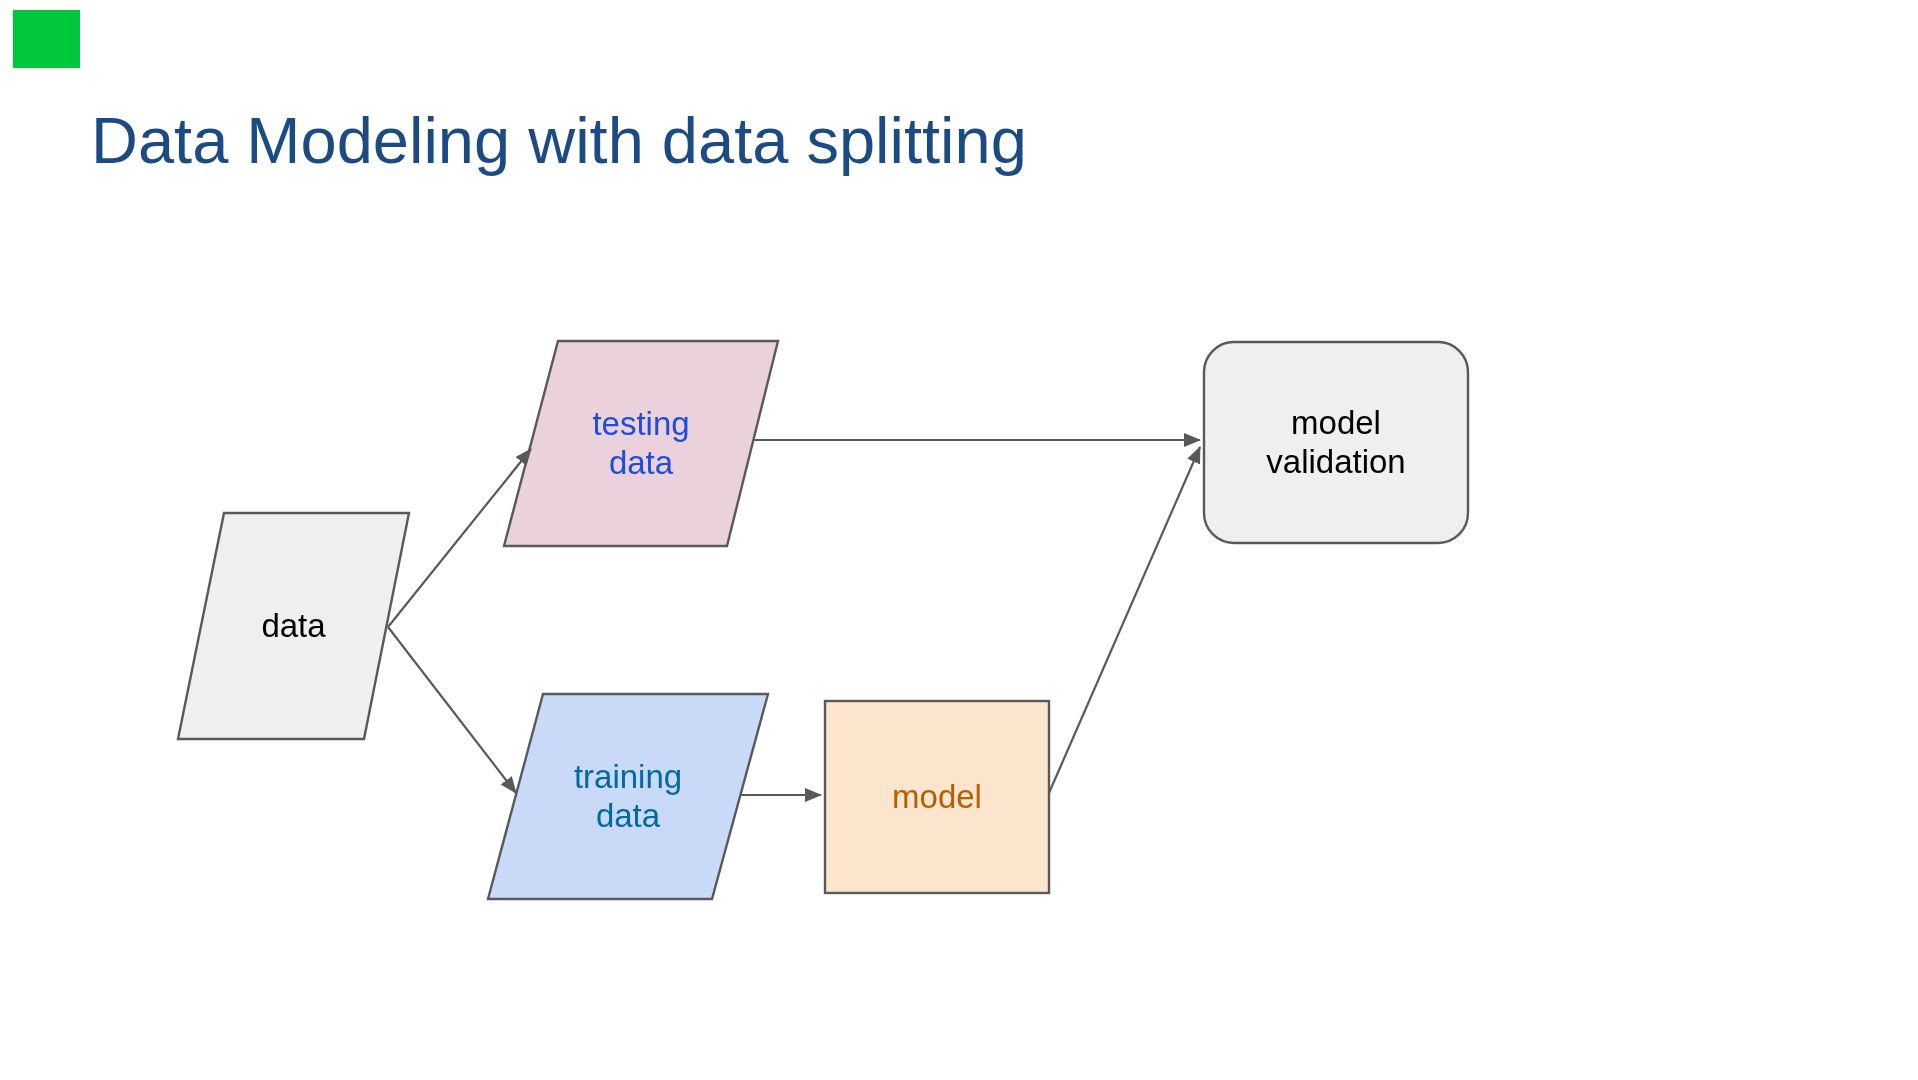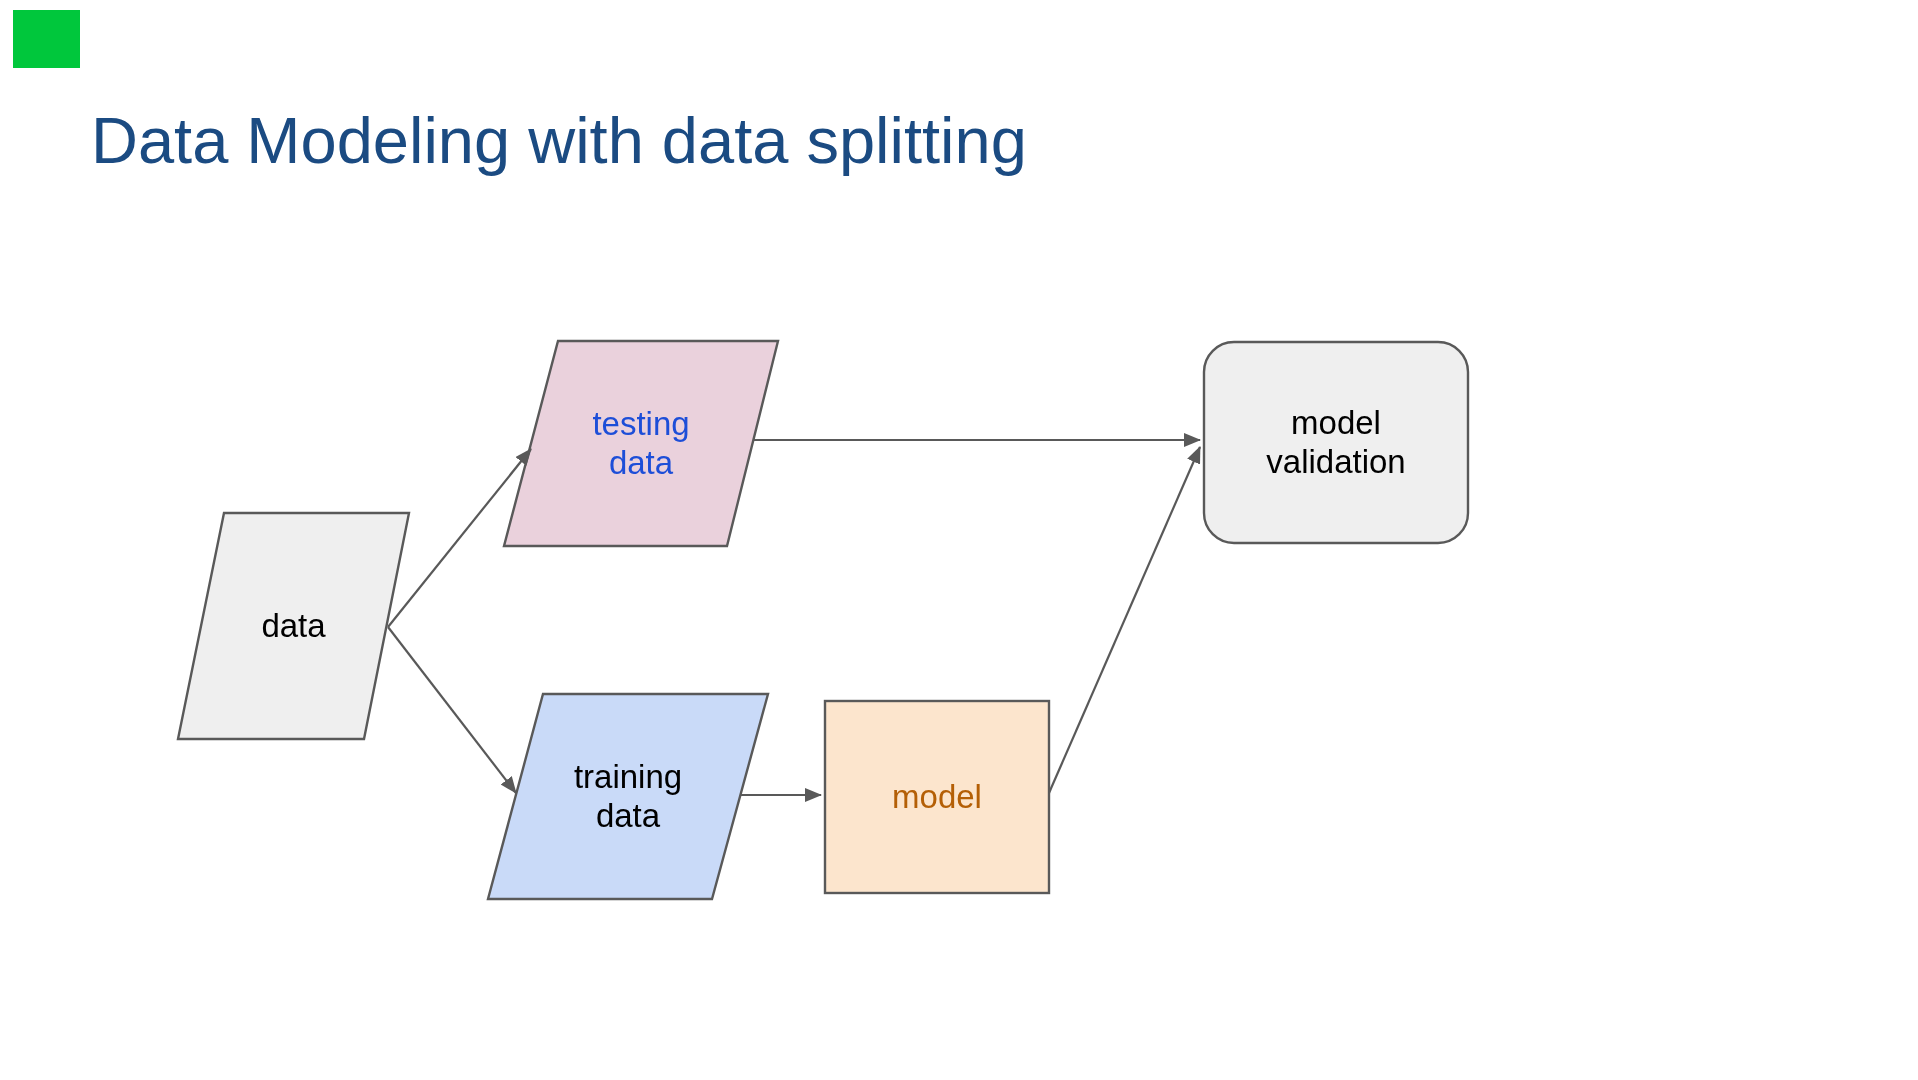--- a/index.html
+++ b/index.html
@@ -48,21 +48,21 @@
     display: flex;
     align-items: center;
     justify-content: center;
     text-align: center;
     white-space: pre-line;
     font-size: 33px;
     line-height: 1.16;
   }
   .label-data        { left: 178px;  top: 513px; width: 231px; height: 226px; color: #000000; }
   .label-testing     { left: 504px;  top: 341px; width: 274px; height: 205px; color: #1d4ed8; }
-  .label-training    { left: 488px;  top: 694px; width: 280px; height: 205px; color: #000000; }
+  .label-training    { left: 488px;  top: 694px; width: 280px; height: 205px; color: #0369a1; }
   .label-model       { left: 825px;  top: 701px; width: 224px; height: 192px; color: #b45f06; }
   .label-validation  { left: 1204px; top: 342px; width: 264px; height: 201px; color: #000000; }
 </style>
 </head>
 <body>
 
 <div class="slide">
 
   <h1 class="title">Data Modeling with data splitting</h1>
 

